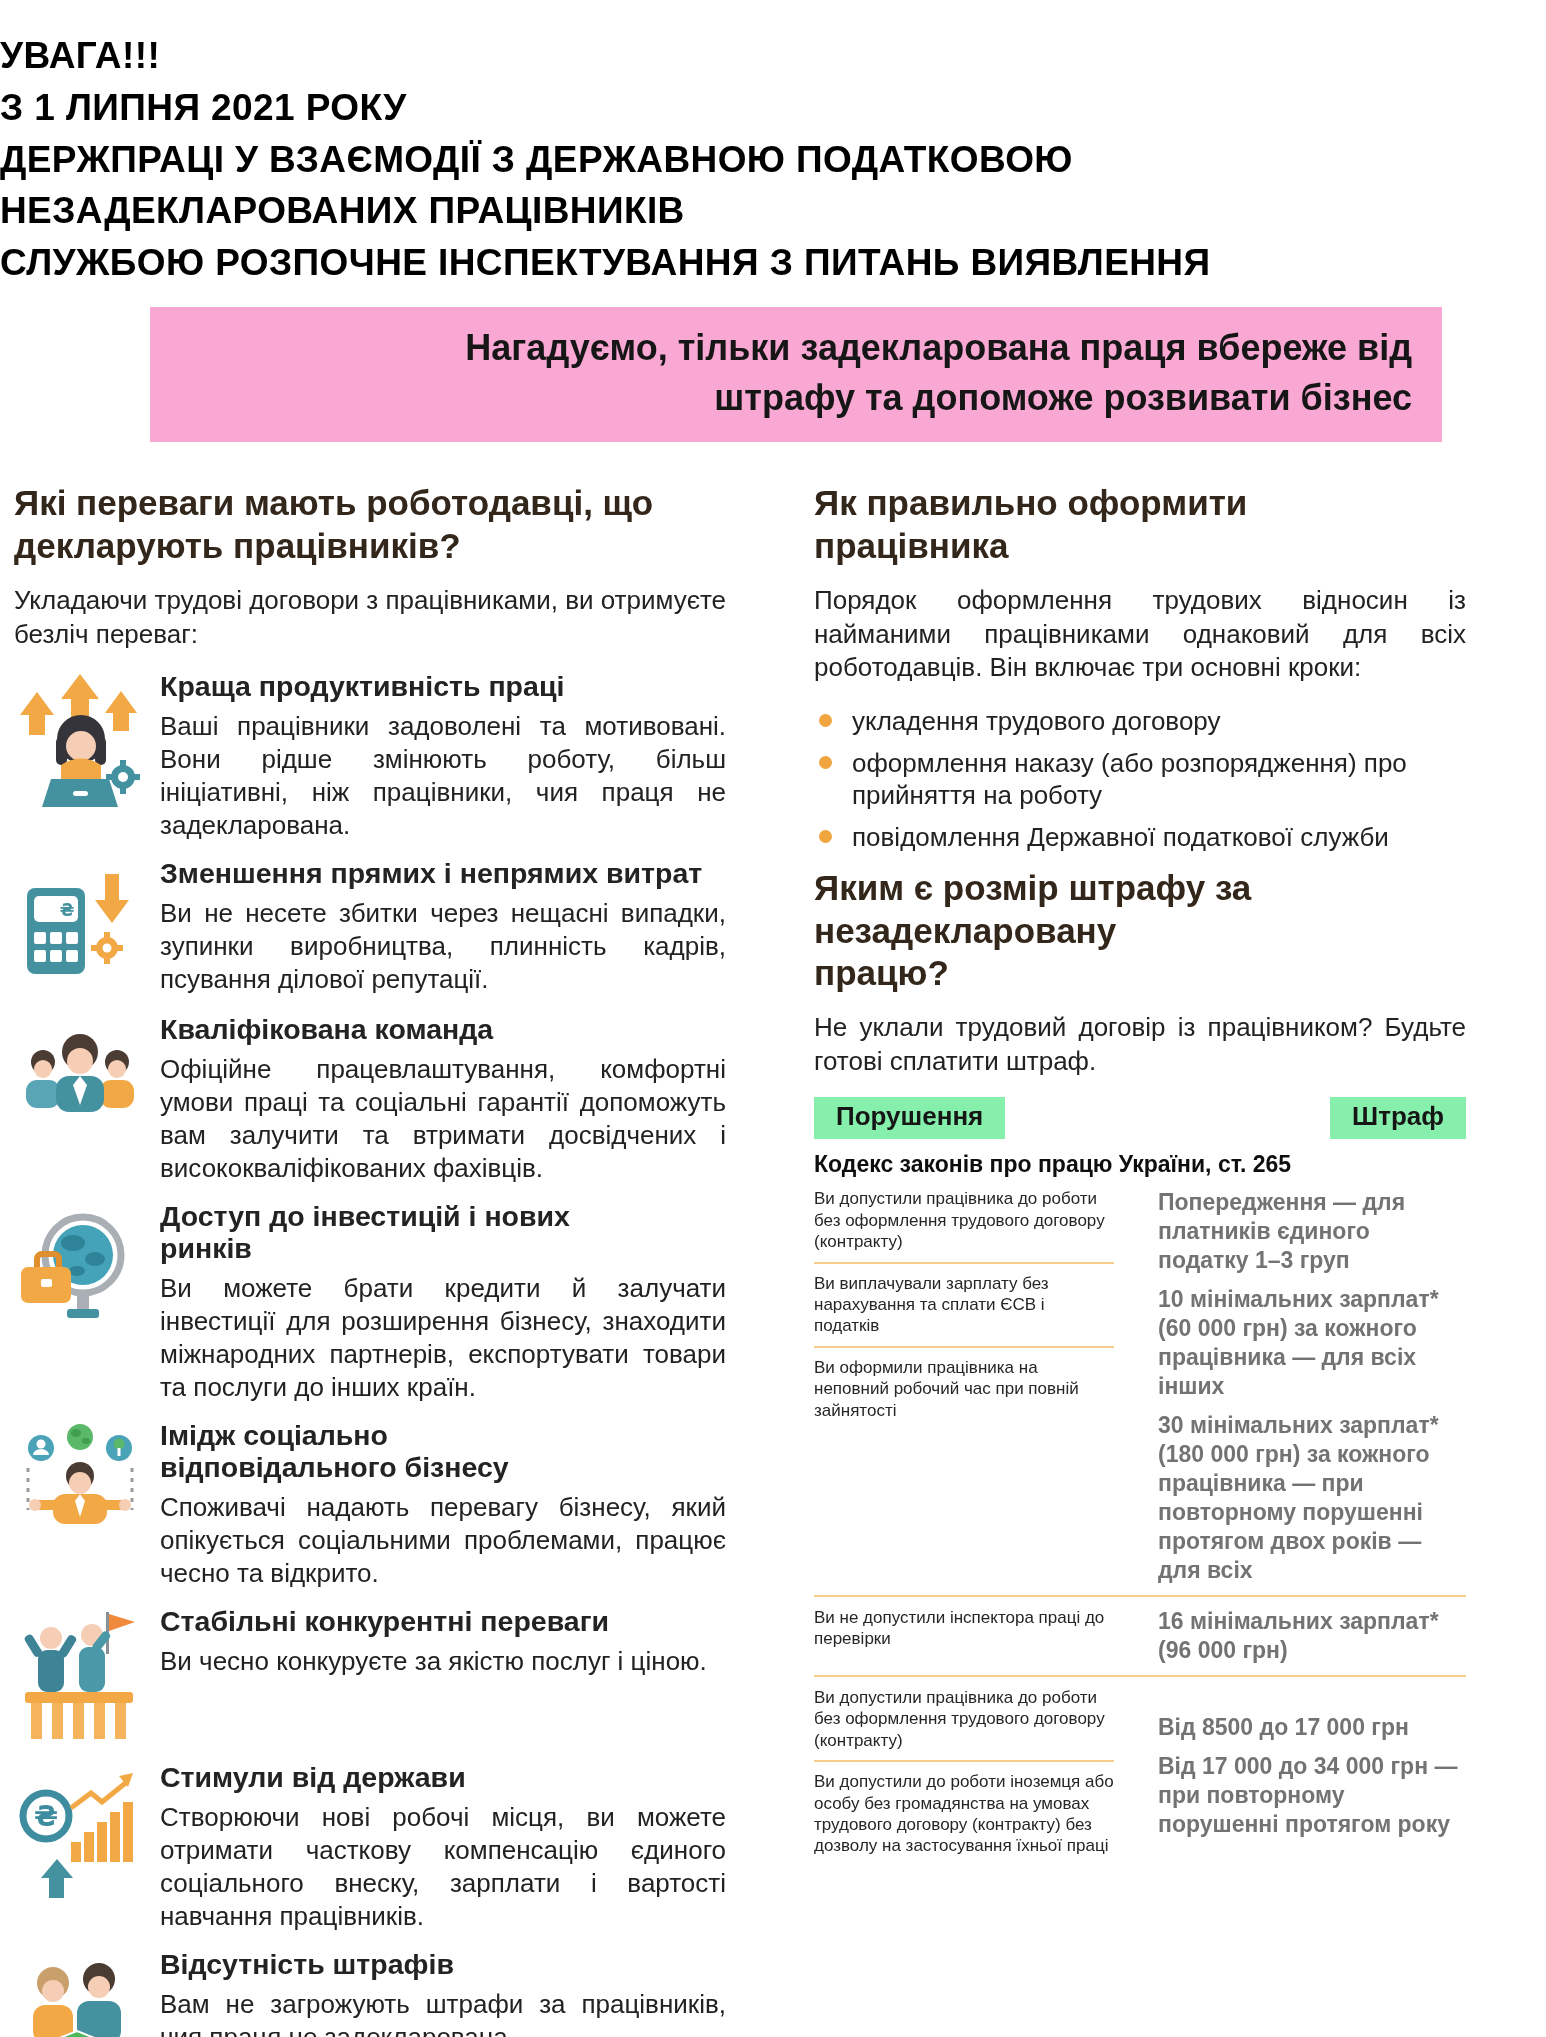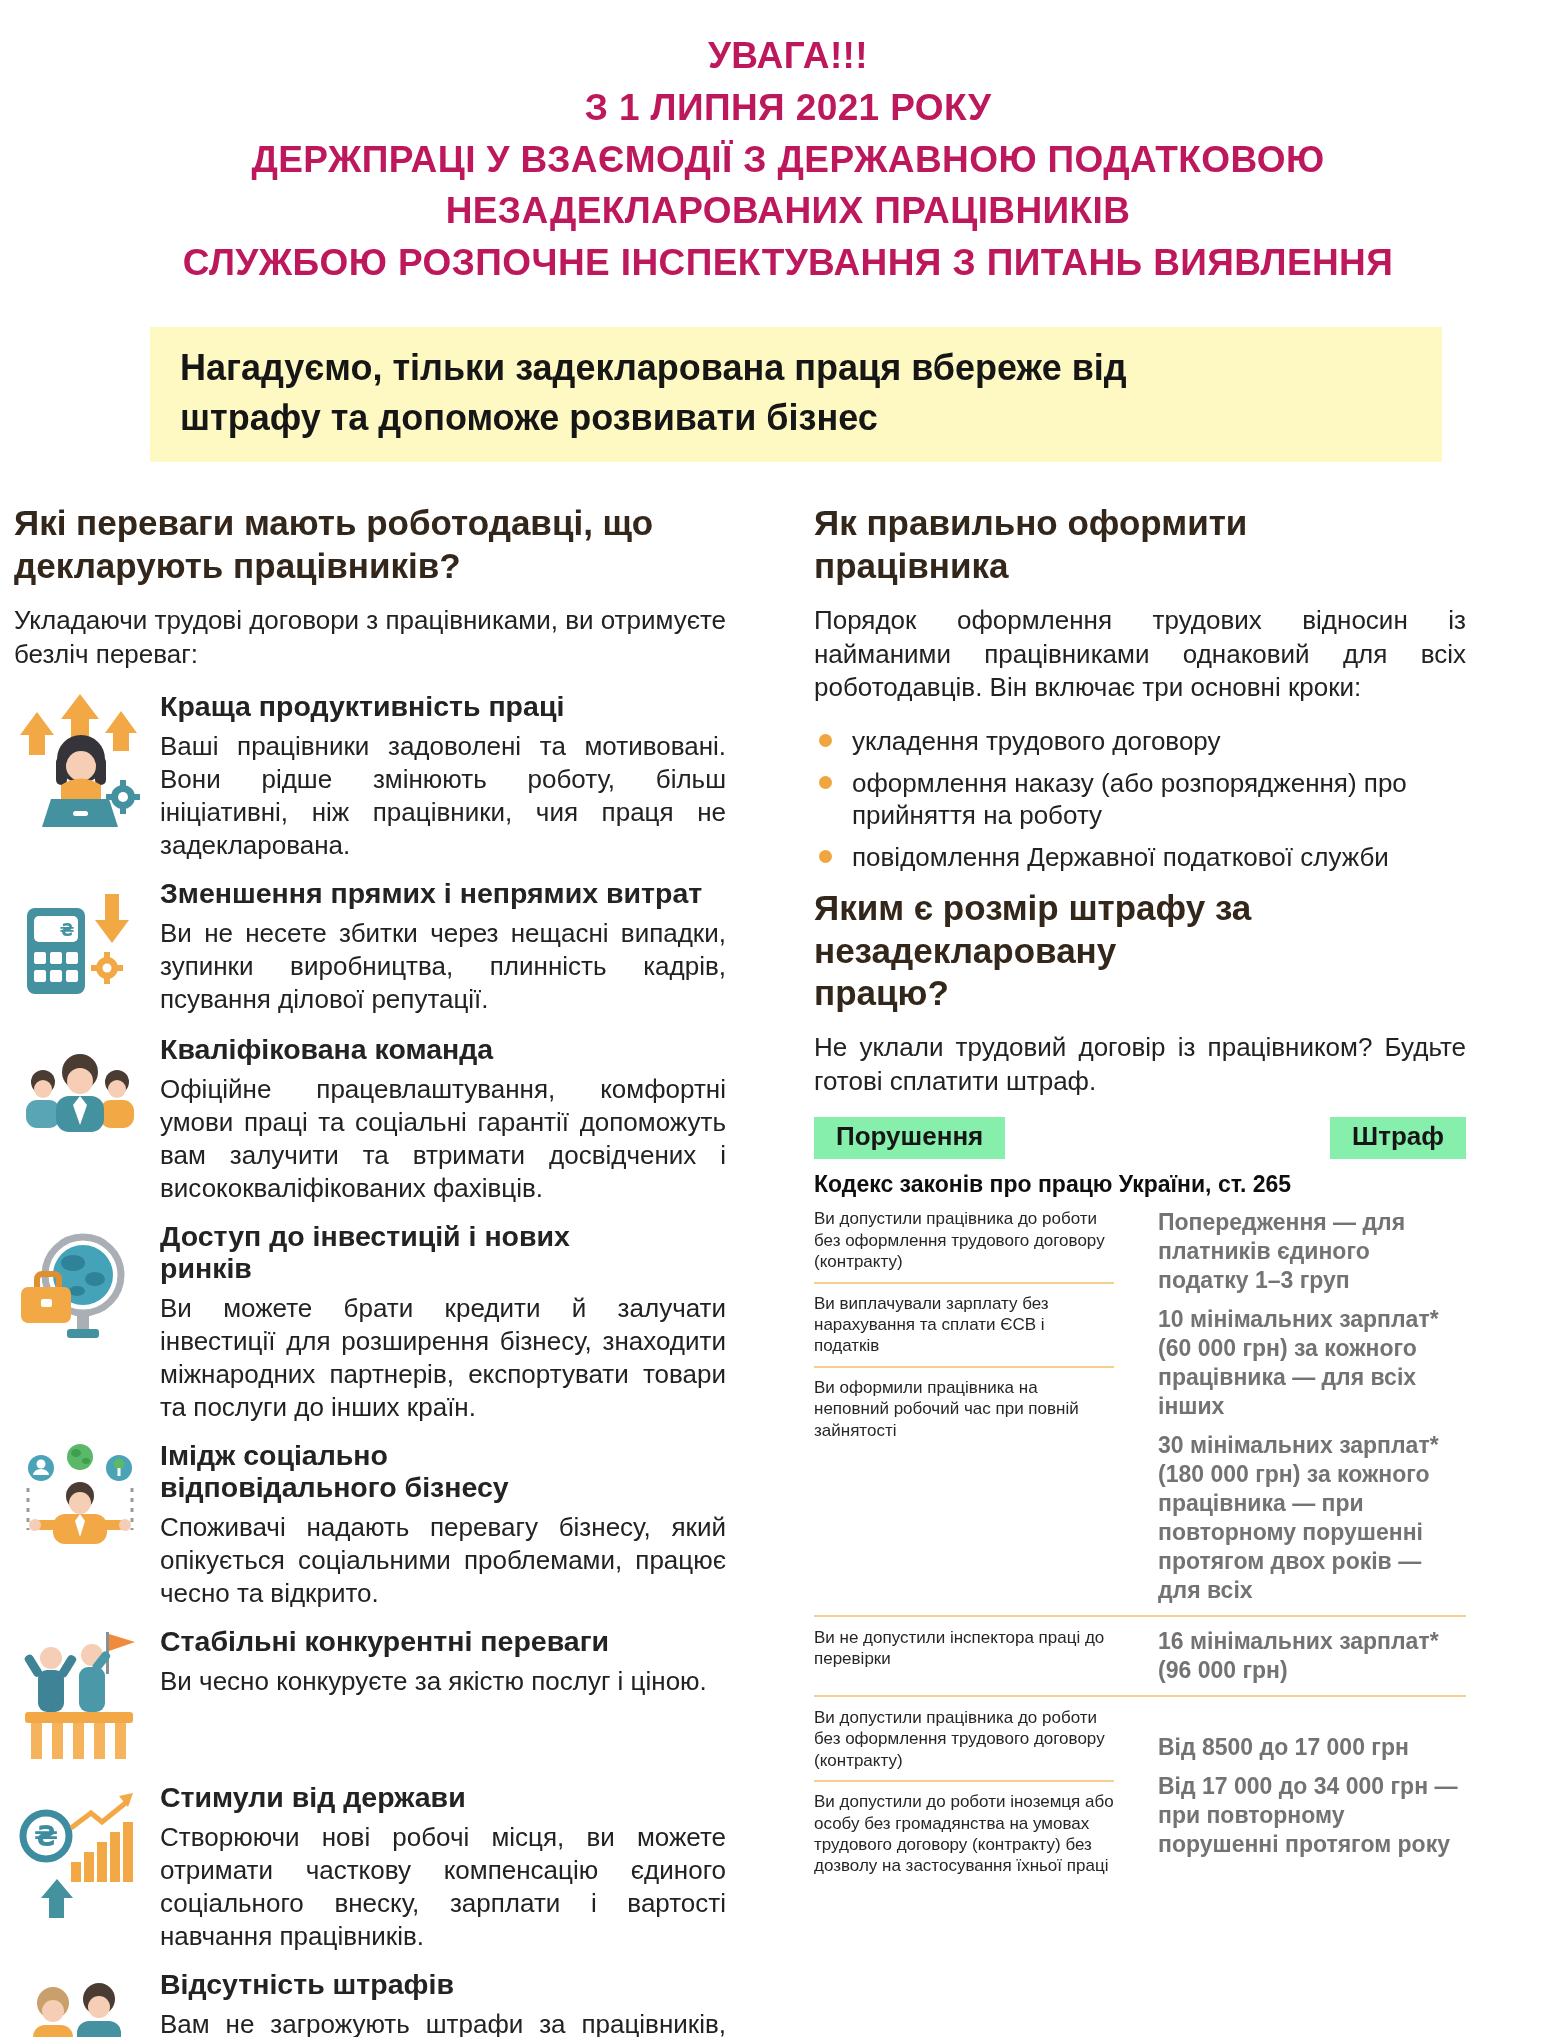--- a/index.html
+++ b/index.html
@@ -1,24 +1,24 @@
 <!DOCTYPE html>
 <html lang="uk"><head>
 <meta charset="utf-8">
 <style>
   html,body{margin:0;padding:0;background:#ffffff;}
   body{font-family:"Liberation Sans", sans-serif;color:#1d1d1d;}
   .page{position:relative;width:1546px;height:2037px;background:#fff;overflow:hidden;margin:0 auto;}
 
   
-  .top-header{padding-top:30px;text-align:center;font-weight:bold;color:#be185d;padding-left:30px;}
+  .top-header{padding-top:30px;font-weight:bold;color:#000000;}
   .top-header .hl{font-size:37px;line-height:1.4;letter-spacing:.4px;}
 
   
-  .banner{margin:38px 104px 0 150px;background:#fef9c3;text-align:left;
+  .banner{margin:18px 104px 0 150px;background:#f9a8d4;text-align:right;
           padding:16px 30px 20px;}
   .banner .banner-text{display:inline-block;max-width:1080px;font-weight:bold;
           font-size:36px;line-height:1.38;color:#161616;}
 
   
   .columns{display:flex;padding:40px 26px 0 14px;gap:88px;align-items:flex-start;}
   .col-left{width:712px;flex:none;}
   .col-right{width:652px;flex:none;}
 
   h2{font-size:35px;line-height:1.22;font-weight:bold;color:#33261a;margin:0 0 16px;}

